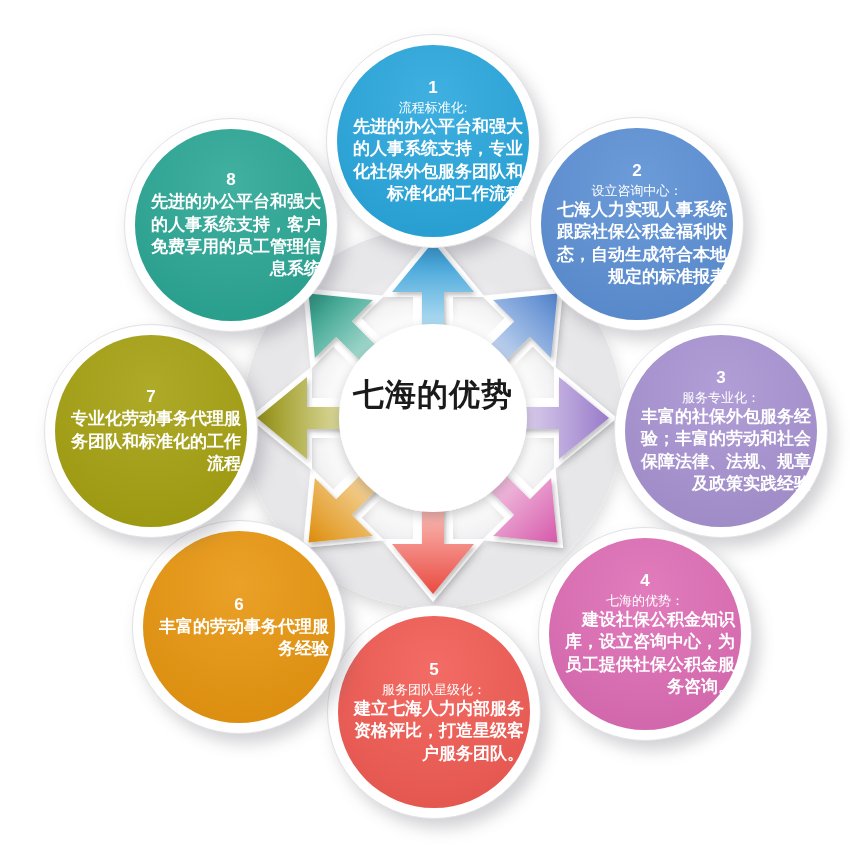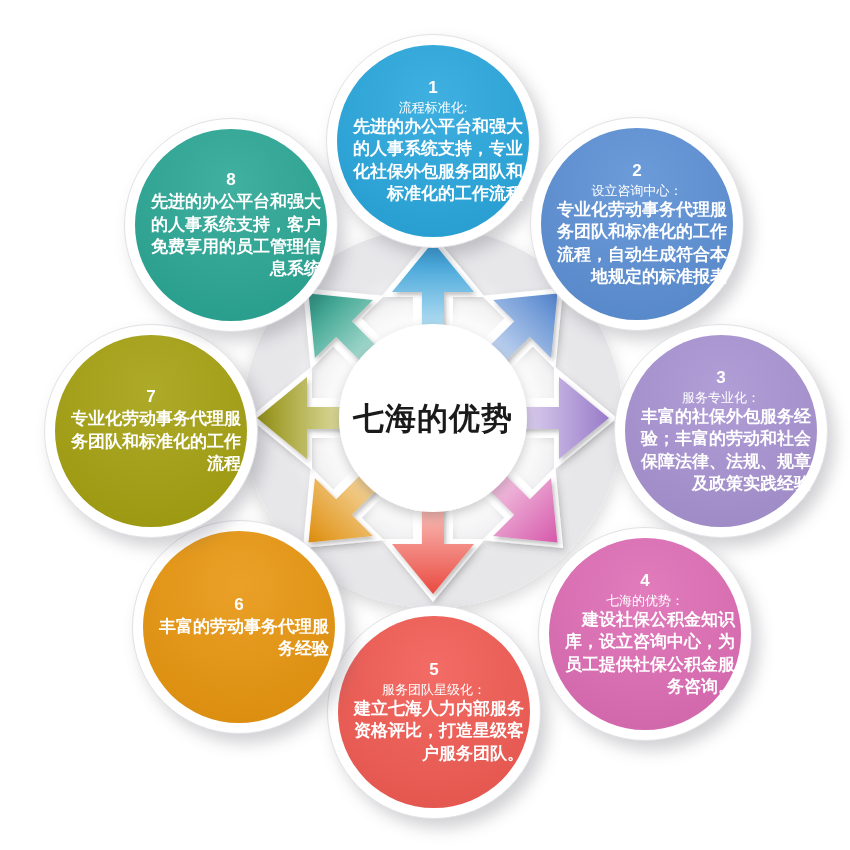--- a/index.html
+++ b/index.html
@@ -4,21 +4,21 @@
 <style>
   html,body{margin:0;padding:0;}
   body{
     width:850px;height:850px;position:relative;overflow:hidden;
     background:#ffffff;
     font-family:"Liberation Sans","DejaVu Sans",sans-serif;
   }
   #hub-svg{position:absolute;left:0;top:0;z-index:1;}
   
   .center-title{
-    position:absolute;left:283px;top:398px;width:300px;z-index:3;
+    position:absolute;left:283px;top:374px;width:300px;z-index:3;
     text-align:center;font-size:31px;font-weight:bold;color:#1a1a1a;
     letter-spacing:1px;
   }
   
   .node{position:absolute;width:214px;height:214px;z-index:2;}
   .plate{
     position:absolute;left:0;top:0;width:212px;height:212px;border-radius:50%;
     background:#ffffff;border:1px solid #e2e1e6;
     box-shadow:7px 9px 16px rgba(90,90,100,0.28);
   }
@@ -164,21 +164,21 @@
     </div>
   </div>
 </div>
 
 <div class="node c2">
   <div class="plate"></div>
   <div class="disc" style="background-color: rgb(92, 144, 213); color: rgb(255, 255, 255);">
     <div class="disc-inner">
       <div class="num">2</div>
       <div class="ntitle">设立咨询中心：</div>
-      <div class="nbody">专业化劳动事务代理服务团队和标准化的工作流程，自动生成符合本地规定的标准报表</div>
+      <div class="nbody">七海人力实现人事系统跟踪社保公积金福利状态，自动生成符合本地规定的标准报表</div>
     </div>
   </div>
 </div>
 
 <div class="node c3">
   <div class="plate"></div>
   <div class="disc" style="background-color: rgb(168, 147, 210); color: rgb(255, 255, 255);">
     <div class="disc-inner">
       <div class="num">3</div>
       <div class="ntitle">服务专业化：</div>

